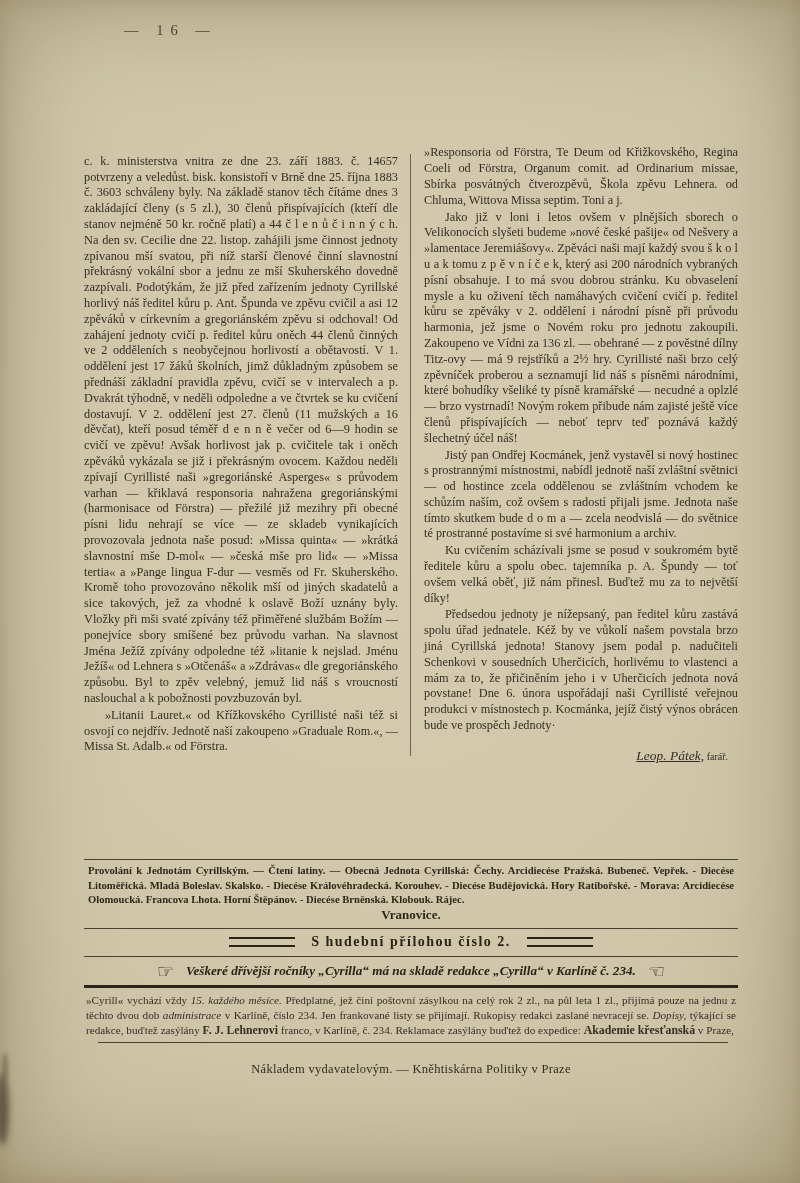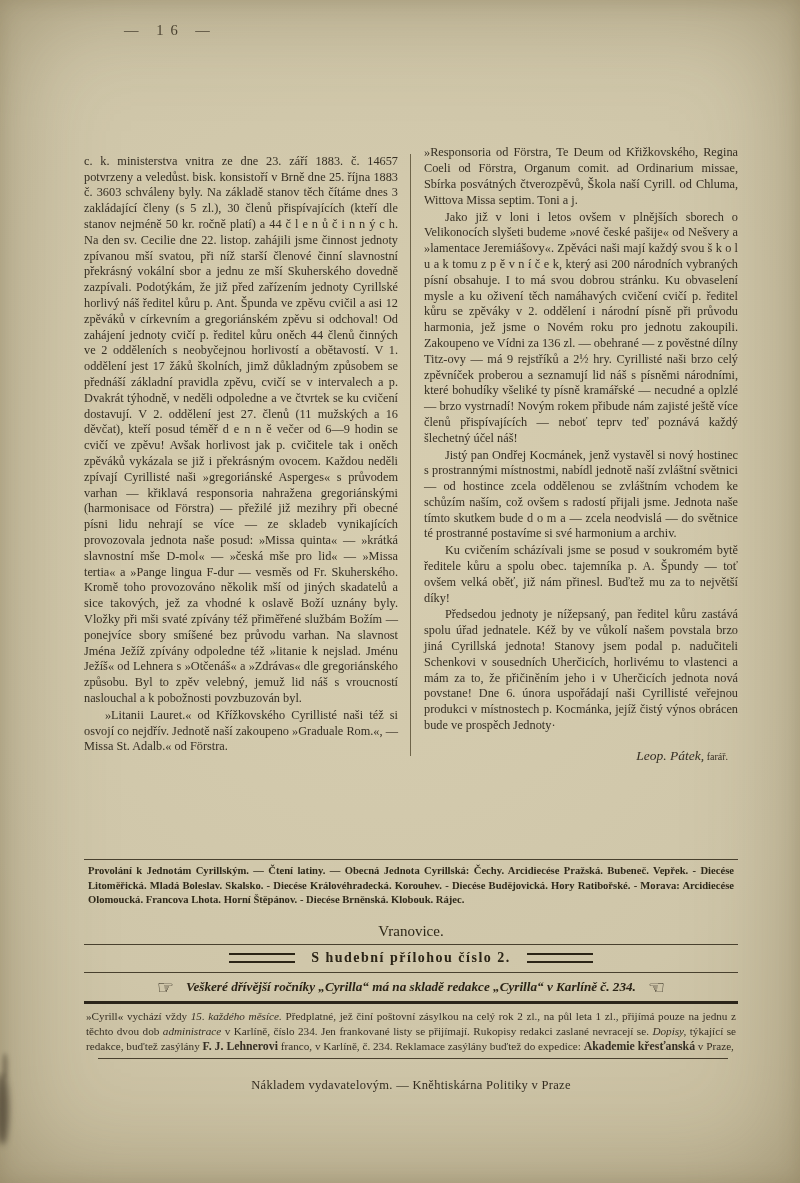--- a/index.html
+++ b/index.html
@@ -26,33 +26,33 @@
     text-align:justify;font-size:12.3px;line-height:15.8px;
     color:#352e23;
   }
   .col.left{padding-right:12px;border-right:1px solid #6e6449;}
   .col.right{padding-left:13px;}
   .col p{margin:0 0 1px 0;text-indent:1.7em;}
   .col p.noindent{text-indent:0;}
   .sig{
     text-align:right;margin-top:14px;padding-right:10px;
   }
-  .sig-name{font-style:italic;font-size:13.5px;}
+  .sig-name{font-style:italic;font-size:13.5px;text-decoration:underline;}
   .sig-title{font-size:10px;}
   .rule{height:0;border:0;border-top:1.5px solid #48402e;margin:6px 0 4px 0;}
   .rule.thin{border-top-width:1px;}
   .rule.thick{border-top:3.5px solid #2b251a;margin:3px 0 5px 0;}
   .rule.short{margin:4px 10px 3px 14px;}
   .contents{
     font-weight:bold;font-size:10.6px;line-height:14.6px;
     text-align:justify;color:#2e2819;margin:1px 4px 0 4px;
   }
   .contents-last{
-    font-weight:normal;font-size:15px;text-align:center;color:#2e2819;
-    line-height:14px;margin-bottom:2px;margin-top:16px;
+    font-weight:bold;font-size:13px;text-align:center;color:#2e2819;
+    line-height:14px;margin-bottom:2px;
   }
   .supplement{
     display:flex;align-items:center;justify-content:center;gap:16px;
     margin:5px 0 3px 0;
   }
   .supp-text{font-weight:bold;font-size:14px;letter-spacing:1.5px;color:#2b2416;}
   .bars{width:66px;height:6px;border-top:2.5px solid #2b2416;border-bottom:2.5px solid #2b2416;}
   .stock{
     display:flex;align-items:center;justify-content:center;gap:12px;
     margin:5px 0 4px 0;
@@ -88,21 +88,21 @@
   <div class="content">
 
     <div class="pageno">—  16  —</div>
 
     <div class="columns">
       <div class="col left">
         <p class="noindent">c. k. ministerstva vnitra ze dne 23. září 1883. č. 14657 potvrzeny a veledůst. bisk. konsistoří v Brně dne 25. října 1883 č. 3603 schváleny byly. Na základě stanov těch čítáme dnes 3 zakládající členy (s 5 zl.), 30 členů přispívajících (kteří dle stanov nejméně 50 kr. ročně platí) a 44 č l e n ů  č i n n ý c h. Na den sv. Cecilie dne 22. listop. zahájili jsme činnost jednoty zpívanou mší svatou, při níž starší členové činní slavnostní překrásný vokální sbor a jednu ze mší Skuherského dovedně zazpívali. Podotýkám, že již před zařízením jednoty Cyrillské horlivý náš ředitel kůru p. Ant. Špunda ve zpěvu cvičil a asi 12 zpěváků v církevním a gregoriánském zpěvu si odchoval! Od zahájení jednoty cvičí p. ředitel kůru oněch 44 členů činných ve 2 odděleních s neobyčejnou horlivostí a obětavostí. V 1. oddělení jest 17 žáků školních, jimž důkladným způsobem se přednáší základní pravidla zpěvu, cvičí se v intervalech a p. Dvakrát týhodně, v neděli odpoledne a ve čtvrtek se ku cvičení dostavují. V 2. oddělení jest 27. členů (11 mužských a 16 děvčat), kteří posud téměř d e n n ě večer od 6—9 hodin se cvičí ve zpěvu! Avšak horlivost jak p. cvičitele tak i oněch zpěváků vykázala se již i překrásným ovocem. Každou neděli zpívají Cyrillisté naši »gregoriánské Asperges« s průvodem varhan — křiklavá responsoria nahražena gregoriánskými (harmonisace od Förstra) — přežilé již mezihry při obecné písni lidu nehrají se více — ze skladeb vynikajících provozovala jednota naše posud: »Missa quinta« — »krátká slavnostní mše D-mol« — »česká mše pro lid« — »Missa tertia« a »Pange lingua F-dur — vesměs od Fr. Skuherského. Kromě toho provozováno několik mší od jiných skadatelů a sice takových, jež za vhodné k oslavě Boží uznány byly. Vložky při mši svaté zpívány též přiměřené službám Božím — ponejvíce sbory smíšené bez průvodu varhan. Na slavnost Jména Ježíž zpívány odpoledne též »litanie k nejslad. Jménu Ježíš« od Lehnera s »Otčenáš« a »Zdrávas« dle gregoriánského způsobu. Byl to zpěv velebný, jemuž lid náš s vroucností naslouchal a k pobožnosti povzbuzován byl.</p>
         <p>»Litanii Lauret.« od Křížkovského Cyrillisté naši též si osvojí co nejdřív. Jednotě naší zakoupeno »Graduale Rom.«, — Missa St. Adalb.« od Förstra.</p>
       </div>
       <div class="col right">
-        <p class="noindent">»Responsoria od Förstra, Te Deum od Křižkovského, Regina Coeli od Förstra, Organum comit. ad Ordinarium missae, Sbírka posvátných čtverozpěvů, Škola naší Cyrill. od Chluma, Wittova Missa septim. Toni a j.</p>
+        <p class="noindent">»Responsoria od Förstra, Te Deum od Křižkovského, Regina Coeli od Förstra, Organum comit. ad Ordinarium missae, Sbírka posvátných čtverozpěvů, Škola zpěvu Lehnera. od Chluma, Wittova Missa septim. Toni a j.</p>
         <p>Jako již v loni i letos ovšem v plnějších sborech o Velikonocích slyšeti budeme »nové české pašije« od Nešvery a »lamentace Jeremiášovy«. Zpěváci naši mají každý svou š k o l u a k tomu z p ě v n í č e k, který asi 200 národních vybraných písní obsahuje. I to má svou dobrou stránku. Ku obvaselení mysle a ku oživení těch namáhavých cvičení cvičí p. ředitel kůru se zpěváky v 2. oddělení i národní písně při průvodu harmonia, jež jsme o Novém roku pro jednotu zakoupili. Zakoupeno ve Vídni za 136 zl. — obehrané — z pověstné dílny Titz-ovy — má 9 rejstříků a 2½ hry. Cyrillisté naši brzo celý zpěvníček proberou a seznamují lid náš s písněmi národními, které bohudíky všeliké ty písně kramářské — necudné a oplzlé — brzo vystrnadí! Novým rokem přibude nám zajisté ještě více členů přispívajících — neboť teprv teď poznává každý šlechetný účel náš!</p>
         <p>Jistý pan Ondřej Kocmánek, jenž vystavěl si nový hostinec s prostrannými místnostmi, nabídl jednotě naší zvláštní světnici — od hostince zcela oddělenou se zvláštním vchodem ke schůzím naším, což ovšem s radostí přijali jsme. Jednota naše tímto skutkem bude d o m a — zcela neodvislá — do světnice té prostranné postavíme si své harmonium a archiv.</p>
         <p>Ku cvičením scházívali jsme se posud v soukromém bytě ředitele kůru a spolu obec. tajemníka p. A. Špundy — toť ovšem velká oběť, již nám přinesl. Buďtež mu za to největší díky!</p>
         <p>Předsedou jednoty je nížepsaný, pan ředitel kůru zastává spolu úřad jednatele. Kéž by ve vůkolí našem povstala brzo jiná Cyrillská jednota! Stanovy jsem podal p. nadučiteli Schenkovi v sousedních Uherčicích, horlivému to vlastenci a mám za to, že přičiněním jeho i v Uherčicích jednota nová povstane! Dne 6. února uspořádají naši Cyrillisté veřejnou produkci v místnostech p. Kocmánka, jejíž čistý výnos obrácen bude ve prospěch Jednoty·</p>
         <div class="sig"><span class="sig-name">Leop. Pátek,</span><span class="sig-title"> farář.</span></div>
       </div>
     </div>
 
     <div class="rule"></div>
 

